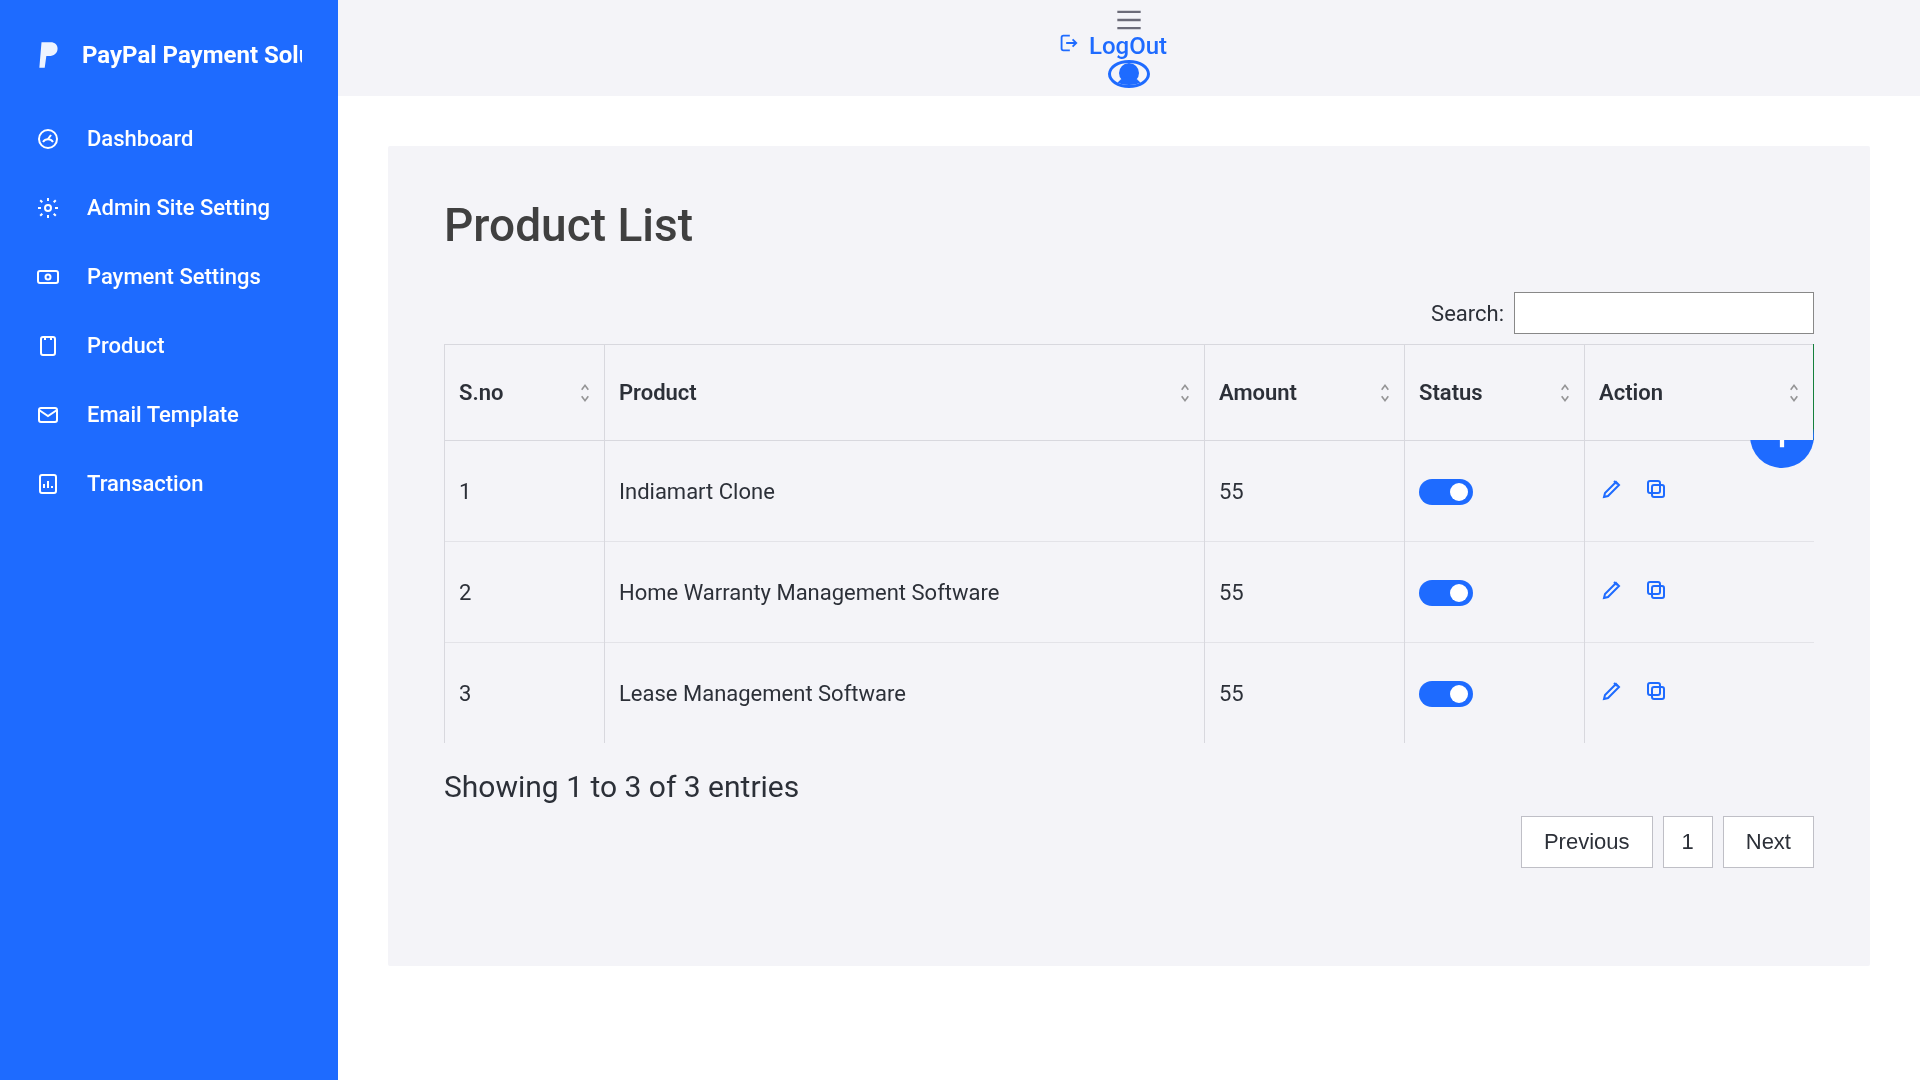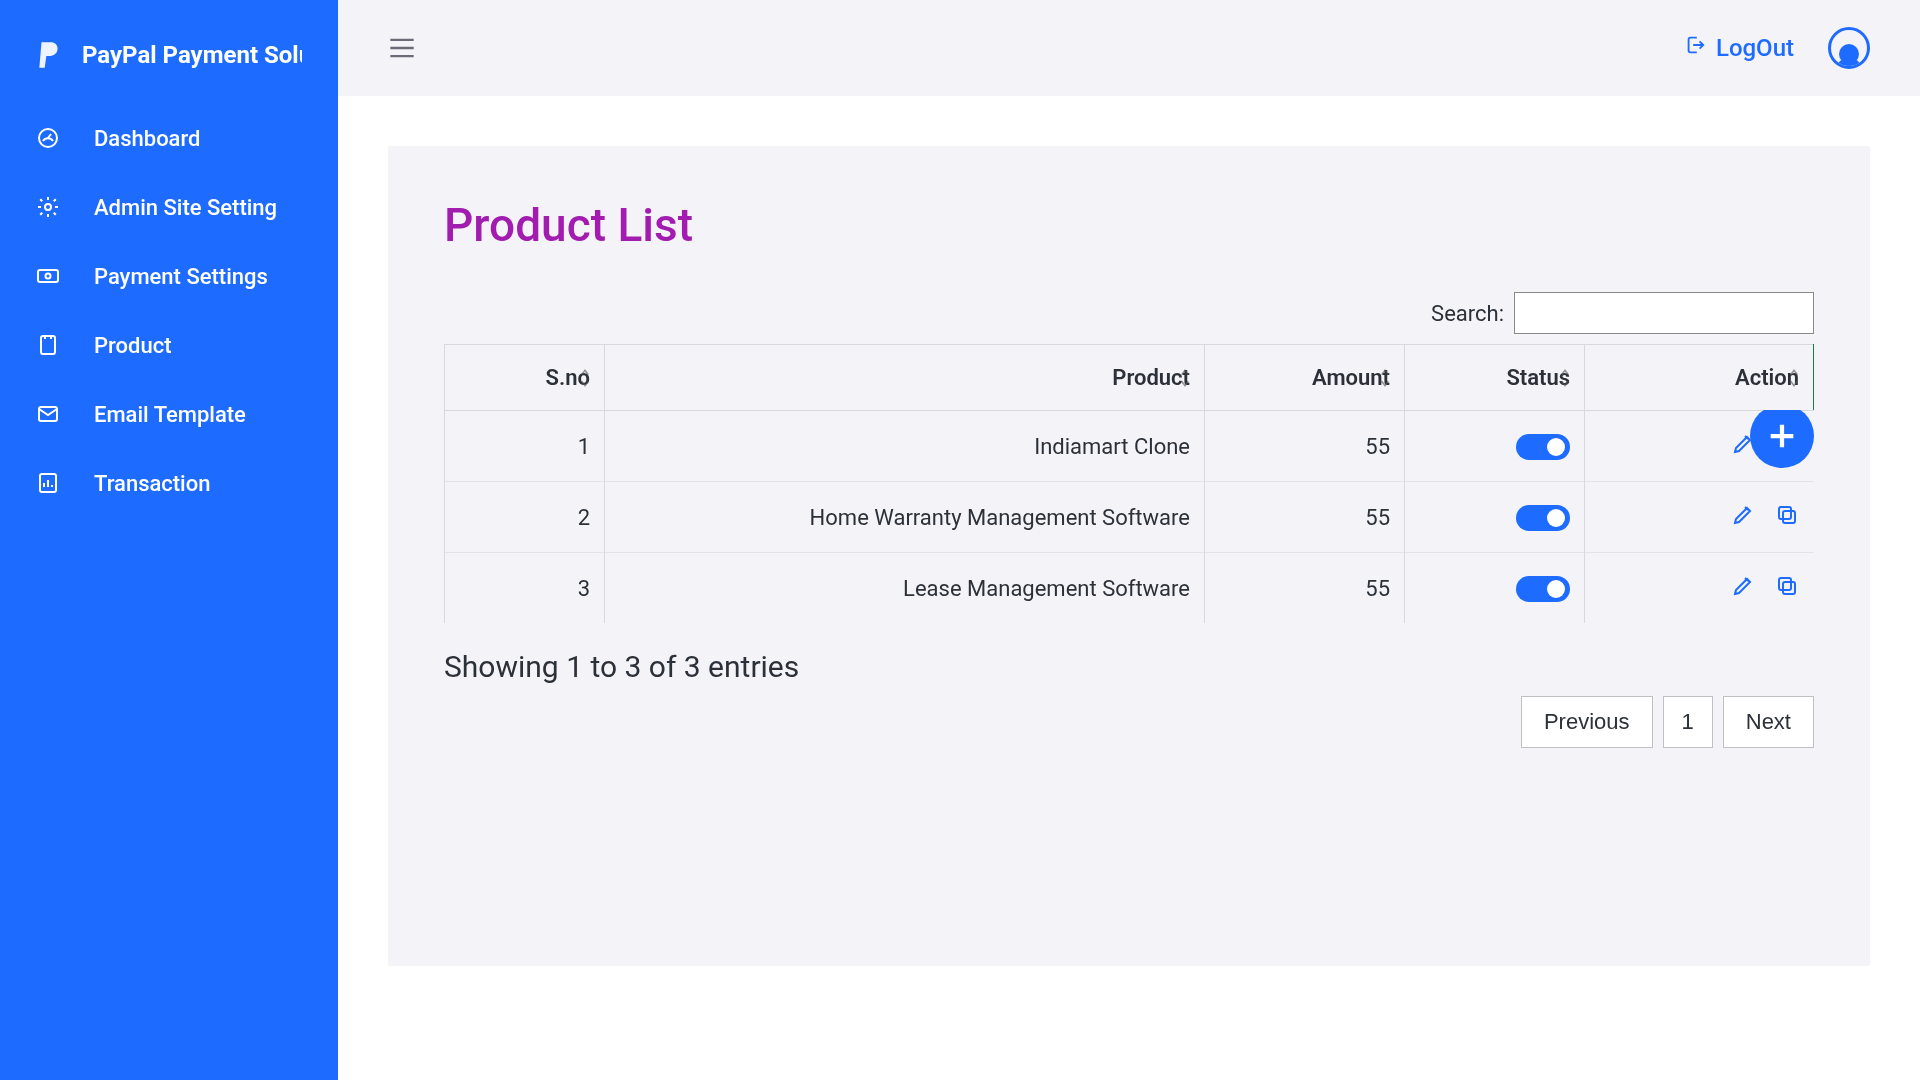--- a/index.html
+++ b/index.html
@@ -7,53 +7,53 @@
 
 .app { display: flex; width: 1920px; height: 1080px; }
 
 
 .sidebar { width: 338px; background: #1e6bff; color: #fff; flex-shrink: 0; padding-top: 10px; }
 .brand { display: flex; align-items: center; gap: 20px; padding: 30px 36px 30px 36px; }
 .brand .brand-icon svg { width: 26px; height: 30px; display: block; }
 .brand-title { font-size: 24px; font-weight: 700; white-space: nowrap; overflow: hidden; width: 220px; }
 
 .nav { display: flex; flex-direction: column; padding-top: 4px; }
-.nav-item { display: flex; align-items: flex-start; gap: 34px; padding: 22px 36px; color: #fff; font-size: 22px; font-weight: 500; cursor: pointer; text-decoration: none; }
+.nav-item { display: flex; align-items: flex-end; gap: 27px; padding: 22px 36px; color: #fff; font-size: 22px; font-weight: 500; cursor: pointer; text-decoration: none; }
 .nav-item .ico { width: 24px; height: 24px; display: inline-flex; align-items: center; justify-content: center; flex-shrink: 0; }
 .nav-item .ico svg { width: 24px; height: 24px; stroke: #fff; }
 
 
 .main { flex: 1; display: flex; flex-direction: column; background: #fff; }
-.topbar { height: 96px; background: #f4f4f8; display: flex; align-items: center; padding: 8px 50px; }
+.topbar { height: 96px; background: #f4f4f8; display: flex; align-items: center; padding: 8px 50px; flex-direction: column; }
 .hamburger { width: 28px; height: 24px; cursor: pointer; }
 .hamburger svg { width: 28px; height: 24px; stroke: #6b6b78; }
 .topbar-spacer { flex: 1; }
 .logout { display: inline-flex; align-items: center; gap: 10px; color: #1e6bff; font-size: 24px; font-weight: 500; cursor: pointer; text-decoration: none; margin-right: 34px; }
 .logout svg { width: 22px; height: 22px; stroke: #1e6bff; }
 .avatar { width: 42px; height: 42px; border: 3px solid #1e6bff; border-radius: 50%; display: flex; align-items: flex-end; justify-content: center; overflow: hidden; }
 .avatar-inner { width: 20px; height: 20px; background: #1e6bff; border-radius: 50%; margin-bottom: 2px; position: relative; }
 .avatar-inner::after { content: ""; position: absolute; width: 28px; height: 16px; background: #1e6bff; border-radius: 14px 14px 0 0; left: -4px; top: 14px; }
 
 .content { padding: 50px; }
 .card { background: #f4f4f8; border-radius: 2px; padding: 52px 56px 56px; min-height: 820px; position: relative; }
 
-.page-title { font-size: 46px; font-weight: 500; color: #a21caf; margin-bottom: 40px; }
+.page-title { font-size: 46px; font-weight: 500; color: #404040; margin-bottom: 40px; }
 
 .fab { position: absolute; right: 56px; top: 258px; width: 64px; height: 64px; border-radius: 50%; background: #1e6bff; display: flex; align-items: center; justify-content: center; cursor: pointer; }
 .fab svg { width: 34px; height: 34px; stroke: #fff; }
 
 .controls-row { display: flex; align-items: center; justify-content: flex-start; margin-top: 130px; font-size: 22px; color: #2c3038; }
 .show-entries { display: flex; align-items: center; gap: 8px; }
 .show-entries select { font-size: 20px; padding: 2px 6px; border: 1px solid #666; background: #fff; width: 106px; height: 34px; }
 
 .search-row { display: flex; justify-content: flex-end; align-items: center; margin-top: 8px; font-size: 22px; gap: 10px; color: #2c3038; }
 .search-row input { width: 300px; height: 42px; border: 1px solid #888; background: #fff; font-size: 18px; padding: 0 8px; }
 
 .table { width: 100%; border-collapse: collapse; margin-top: 10px; font-size: 22px; color: #2c3038; table-layout: fixed; }
-.table th, .table td { border: 1px solid #d8d8de; padding: 20px 14px; text-align: right; }
+.table th, .table td { border: 1px solid #d8d8de; padding: 35px 14px; text-align: left; }
 .table thead th { background: #f4f4f8; font-weight: 600; position: relative; border-top: 1px solid #d8d8de; }
 .table tbody tr td { border-left: 1px solid #d8d8de; border-right: 1px solid #d8d8de; border-top: 1px solid #e3e3e8; border-bottom: none; }
 .table thead th:first-child, .table tbody td:first-child { border-left: 1px solid #d8d8de; }
 .table thead th:last-child, .table tbody td:last-child { border-right: none; }
 .table thead th:last-child { border-right: 1px solid #15803d; margin-left: 12px; }
 
 .col-sno { width: 160px; }
 .col-product { width: 600px; }
 .col-amount { width: 200px; }
 .col-status { width: 180px; }

